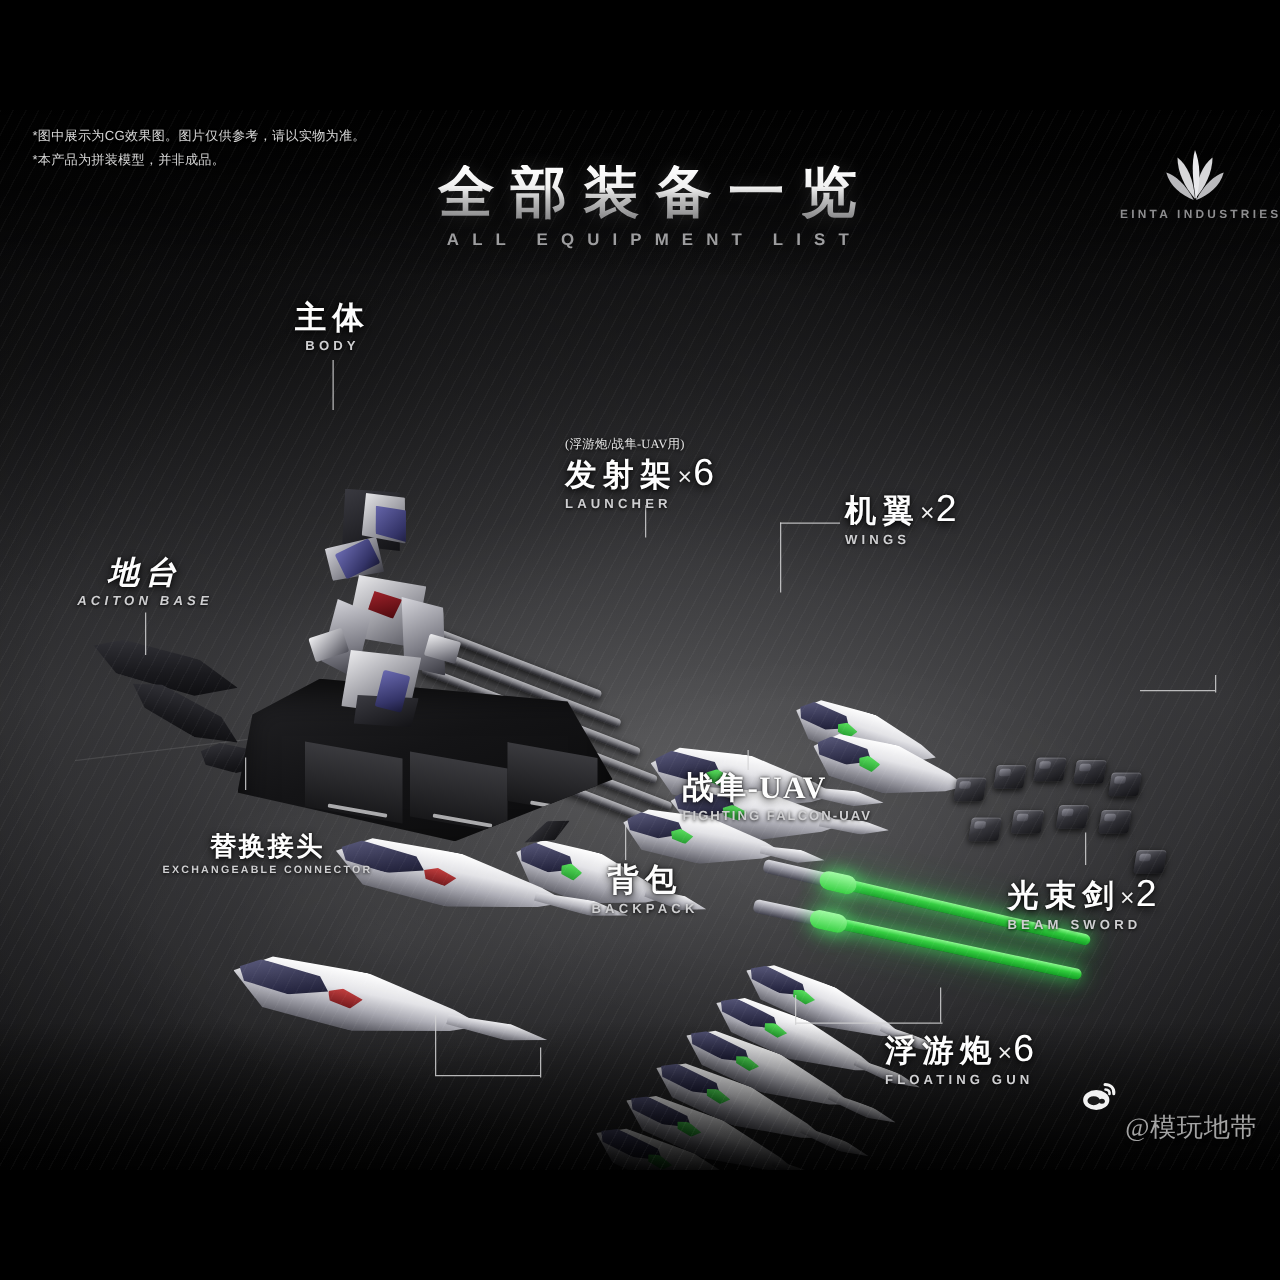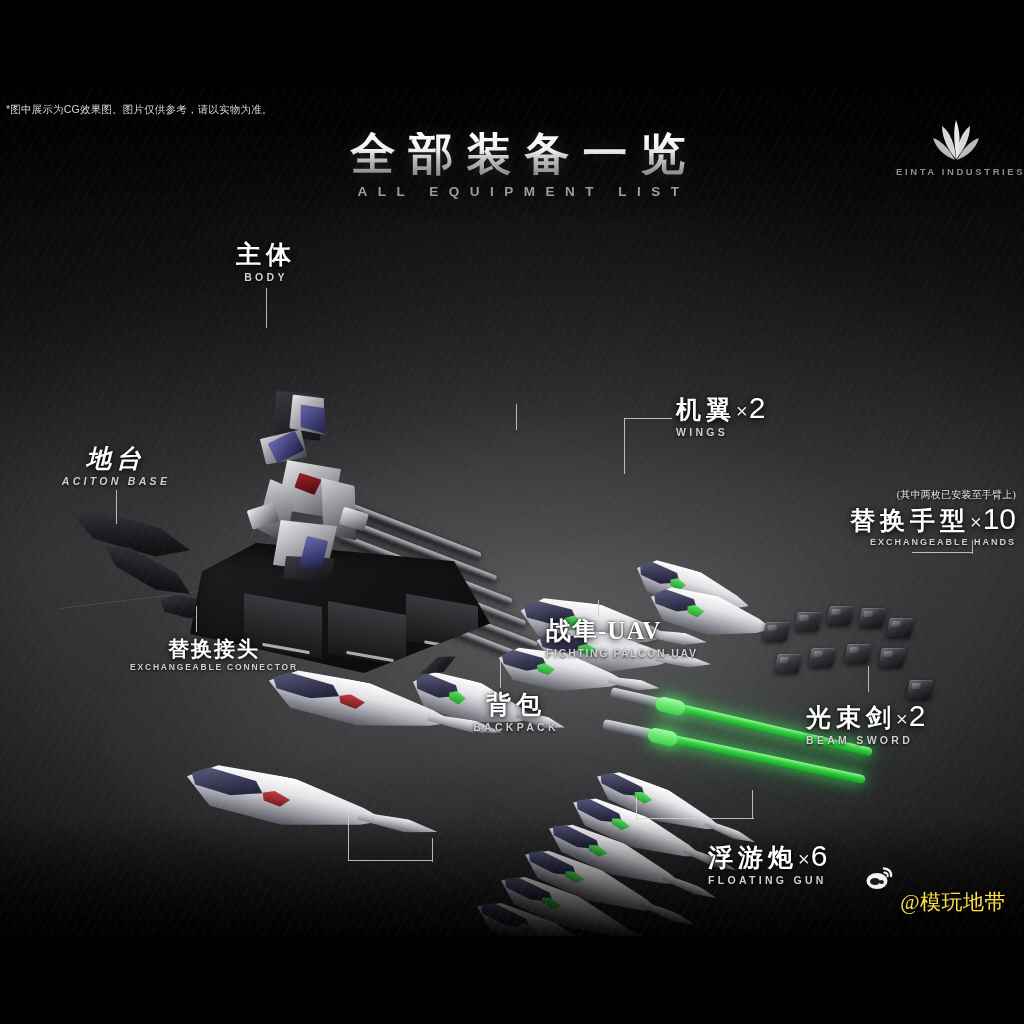--- a/index.html
+++ b/index.html
@@ -32,21 +32,21 @@
   .vig{
     position:absolute;inset:0;pointer-events:none;
     background:
       radial-gradient(120% 100% at 50% 55%, rgba(0,0,0,0) 38%, rgba(0,0,0,.55) 78%, rgba(0,0,0,.92) 100%),
       linear-gradient(180deg, rgba(0,0,0,.95) 0%, rgba(0,0,0,0) 16%),
       linear-gradient(0deg, rgba(0,0,0,.95) 0%, rgba(0,0,0,0) 14%);
   }
   .scratch{position:absolute;background:rgba(255,255,255,.10);height:1px;transform-origin:left center;pointer-events:none;}
 
   
-  .notes{position:absolute;left:6px;top:100px;z-index:40;color:#d8d8d8;font-size:10.5px;line-height:1.85;letter-spacing:.2px;}
+  .notes{position:absolute;left:26px;top:100px;z-index:40;color:#d8d8d8;font-size:10.5px;line-height:1.85;letter-spacing:.2px;}
   .notes div{white-space:nowrap;text-shadow:0 1px 2px #000;}
 
   
   .titlewrap{position:absolute;left:318px;top:132px;z-index:40;text-align:center;width:400px;}
   .title-cn{
     font-family:"Liberation Serif","DejaVu Serif",serif;font-weight:700;
     font-size:45px;letter-spacing:13px;line-height:1;
     background:linear-gradient(180deg,#ffffff 0%,#efefef 40%,#b9b9b9 62%,#7e7e80 100%);
     -webkit-background-clip:text;background-clip:text;color:transparent;
     text-shadow:0 0 16px rgba(255,255,255,.12);
@@ -172,21 +172,21 @@
 
   
   .conn{
     position:absolute;
     background:linear-gradient(165deg,#37373d 0%,#1a1a1e 55%,#09090b 100%);
     box-shadow:0 3px 8px rgba(0,0,0,.75);
   }
 
   
   .wm{position:absolute;right:18px;bottom:108px;z-index:45;display:flex;align-items:center;gap:7px;}
-  .wm .wtxt{font-family:"Liberation Serif","DejaVu Serif",serif;font-size:21px;color:#fde047;letter-spacing:.5px;text-shadow:0 1px 4px #000;margin-top:44px;}
+  .wm .wtxt{font-family:"Liberation Serif","DejaVu Serif",serif;font-size:21px;color:#a3a3a3;letter-spacing:.5px;text-shadow:0 1px 4px #000;margin-top:44px;}
 
   
   .bar{position:absolute;left:0;width:1024px;background:#000;z-index:60;}
   .bar.top{top:0;height:88px;}
   .bar.bot{bottom:0;height:88px;}
 </style>
 </head>
 <body>
 
 <div id="poster">
@@ -381,20 +381,21 @@
     <div class="ln lnv" style="left:752px;top:790px;height:28px;"></div>
     <div class="ln lnh" style="left:636px;top:818px;width:118px;"></div>
     <div class="ln lnv" style="left:636px;top:796px;height:24px;"></div>
     <div class="ln lnv" style="left:348px;top:812px;height:48px;"></div>
     <div class="ln lnh" style="left:348px;top:860px;width:84px;"></div>
     <div class="ln lnv" style="left:432px;top:838px;height:24px;"></div>
   </div>
 
   <div class="notes">
     <div>*图中展示为CG效果图。图片仅供参考，请以实物为准。</div>
+    <div>*本产品为拼装模型，并非成品。</div>
   </div>
 
   <div class="titlewrap">
     <div class="title-cn">全部装备一览</div>
     <div class="title-en">ALL EQUIPMENT LIST</div>
   </div>
 
   <div class="brand">
     <span>
       <svg width="52" height="44" viewBox="0 0 52 44" aria-hidden="true">
@@ -408,64 +409,64 @@
       </svg>
     </span>
     <div class="bname">EINTA INDUSTRIES</div>
   </div>
 
   <div class="lab ctr" style="left:196px;top:242px;width:140px;">
     <div class="cn"><span>主体</span></div>
     <div class="en">BODY</div>
   </div>
 
+  <div class="lab" style="left:452px;top:348px;">
+    <div class="note">(浮游炮/战隼-UAV用)</div>
+    <div class="cn">
+      <span>发射架</span><span class="x">×</span><span class="qty">6</span>
+    </div>
+    <div class="en">LAUNCHER</div>
+  </div>
 
   <div class="lab" style="left:676px;top:392px;">
     <div class="cn">
       <span>机翼</span><span class="x">×</span><span class="qty">2</span>
     </div>
     <div class="en">WINGS</div>
   </div>
 
   <div class="lab ctr" style="left:48px;top:446px;width:136px;font-style:italic;">
     <div class="cn"><span>地台</span></div>
     <div class="en">ACITON BASE</div>
   </div>
 
-  <div class="lab rgt" style="left:760px;top:488px;width:256px;">
-    <div class="note">(其中两枚已安装至手臂上)</div>
-    <div class="cn">
-      <span>替换手型</span><span class="x">×</span><span class="qty">10</span>
-    </div>
-    <div class="en" style="font-size:9px;letter-spacing:2px;">EXCHANGEABLE HANDS</div>
-  </div>
 
   <div class="lab" style="left:546px;top:618px;">
     <div class="cn" style="letter-spacing:1px;"><span>战隼-UAV</span></div>
     <div class="en" style="letter-spacing:1.6px;">FIGHTING FALCON-UAV</div>
   </div>
 
   <div class="lab ctr" style="left:452px;top:692px;width:128px;">
     <div class="cn"><span>背包</span></div>
     <div class="en">BACKPACK</div>
   </div>
 
   <div class="lab ctr" style="left:126px;top:638px;width:176px;">
-    <div class="cn" style="font-size:21px;letter-spacing:2px;"><span>替换接头</span></div>
+    <div class="cn" style="font-size:21px;letter-spacing:2px;margin-top:28px;"><span>替换接头</span></div>
     <div class="en" style="font-size:8.5px;letter-spacing:1.8px;">EXCHANGEABLE CONNECTOR</div>
   </div>
 
   <div class="lab" style="left:806px;top:700px;">
     <div class="cn">
       <span>光束剑</span><span class="x">×</span><span class="qty">2</span>
     </div>
     <div class="en">BEAM SWORD</div>
   </div>
 
-  <div class="lab" style="left:708px;top:824px;margin-top:16px;">
+  <div class="lab" style="left:708px;top:824px;">
     <div class="cn">
       <span>浮游炮</span><span class="x">×</span><span class="qty">6</span>
     </div>
     <div class="en">FLOATING GUN</div>
   </div>
 
 
   <div class="wm">
     <span>
       <svg width="27" height="23" viewBox="0 0 27 23" aria-hidden="true">

